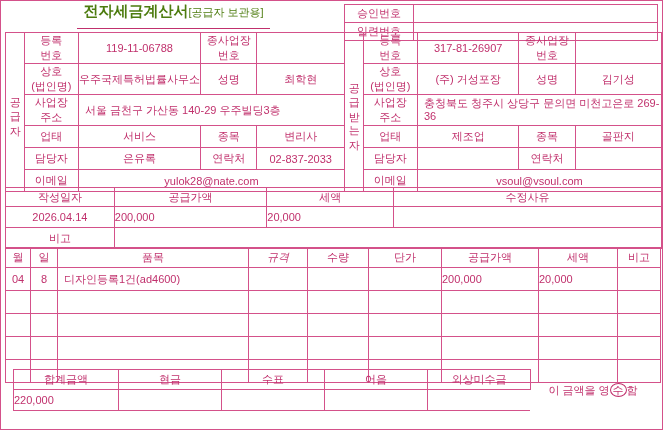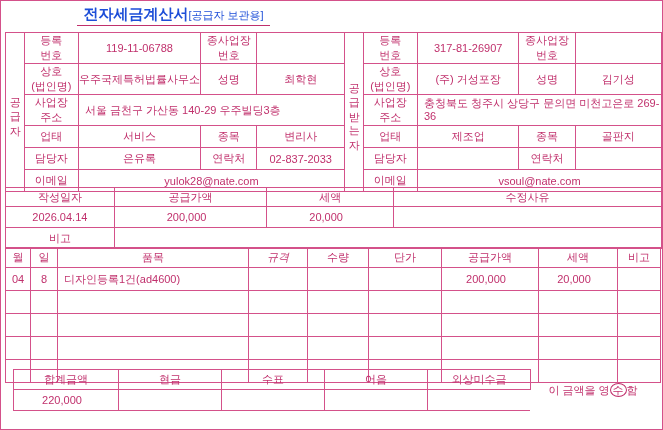--- a/index.html
+++ b/index.html
@@ -28,63 +28,75 @@
     text-align:center;
     vertical-align:middle;
     overflow:hidden;
     white-space:nowrap;
   }
   .title-wrap{
     position:absolute;left:0;top:0;width:345px;height:28px;
     display:flex;align-items:center;justify-content:center;
   }
   .title{
-    font-size:15px;font-weight:bold;color:#1d4ed8;
+    font-size:15px;font-weight:bold;color:#4d7c0f;
     border-bottom:1px solid #c0306c;
-    padding:1px 6px 1px 6px;
+    padding:1px 6px 7px 6px;
     letter-spacing:0px;
   }
   .title .sub{font-size:11px;font-weight:normal;}
   
   .tr-top{
     position:absolute;right:4px;top:3px;
   }
   .tr-top td{height:17px;}
   .big-wrap{
     position:absolute;left:4px;top:31px;
   }
   .vtext{
     writing-mode:vertical-rl;
     text-orientation:upright;
     letter-spacing:3px;
     line-height:1;
     font-size:11px;
   }
   .val-l{text-align:left;padding-left:6px;}
-  .num-r{text-align:center;padding-right:8px;}
+  .num-r{text-align:left;padding-right:8px;}
   .rowh{height:22px;}
   .circle-sel{
     display:inline-block;
     border:1px solid #c0306c;
     border-radius:50%;
     padding:0 2px;
     line-height:12px;
   }
 </style>
 </head>
 <body>
 
 <div class="sheet">
 
   <div class="title-wrap">
     <div class="title">
       <span>전자세금계산서</span><span class="sub">[공급자 보관용]</span>
     </div>
   </div>
 
+  <table class="tr-top">
+    <tbody>
+        <tr>
+      <td style="width:68px;">승인번호</td>
+      <td style="width:243px;"></td>
+    </tr>
+    <tr>
+      <td>일련번호</td>
+      <td></td>
+    </tr>
+  </tbody>
+    </table>
 
   <table class="big-wrap">
 
     <tbody>
         <tr class="rowh">
       <td rowspan="6" style="width:18px;">
         <span class="vtext">공급자</span>
       </td>
       <td style="width:54px;height:24px;">
         <div>등록</div>
@@ -168,21 +180,21 @@
       <td></td>
       <td>연락처</td>
       <td></td>
     </tr>
 
     <tr class="rowh">
       <td>이메일</td>
       <td colspan="3">yulok28@nate.com</td>
 
       <td>이메일</td>
-      <td colspan="3">vsoul@nate.com</td>
+      <td colspan="3">vsoul@vsoul.com</td>
     </tr>
   </tbody>
     </table>
 
   <table style="position:absolute;left:4px;top:186px;">
     <tbody>
         <tr>
       <td style="width:108px;height:18px;">작성일자</td>
       <td style="width:152px;">공급가액</td>
       <td style="width:126px;">세액</td>

